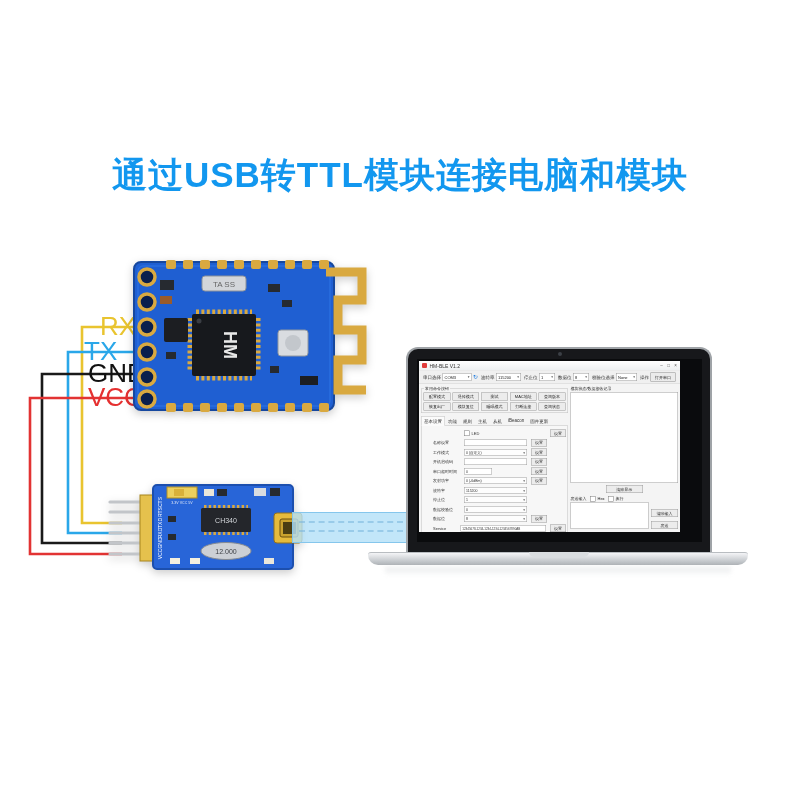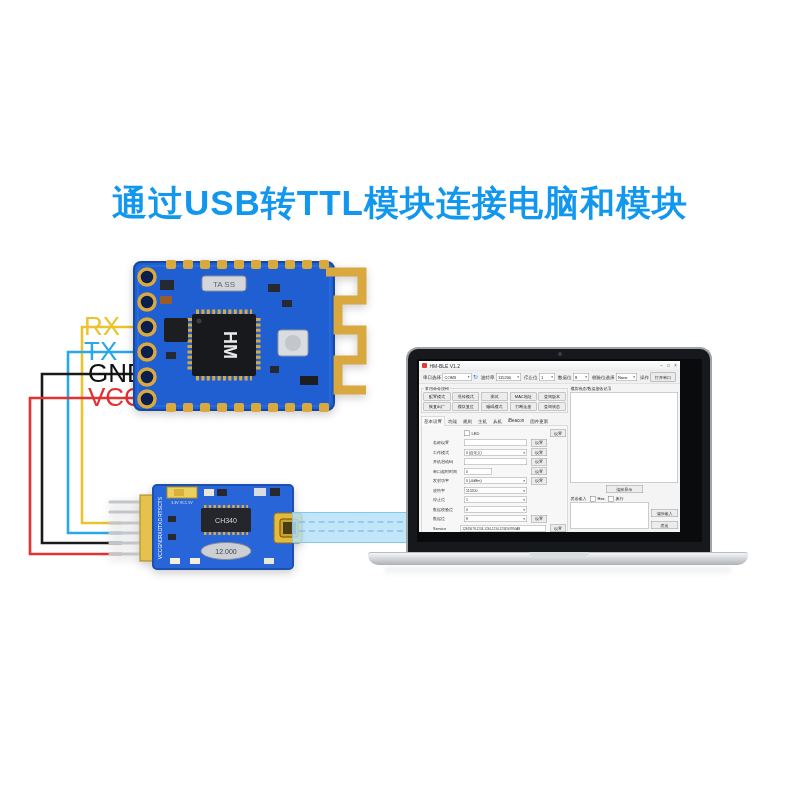--- a/index.html
+++ b/index.html
@@ -1,21 +1,21 @@
 <!DOCTYPE html>
 <html><head>
 <meta charset="utf-8">
 <style>
   html,body{margin:0;padding:0;}
   body{width:800px;height:800px;background:#ffffff;font-family:"Liberation Sans",sans-serif;position:relative;overflow:hidden;}
   .canvas{position:absolute;left:0;top:0;width:800px;height:800px;}
 
   
   .heading{position:absolute;left:0;top:152px;width:800px;text-align:center;
-    font-size:35px;font-weight:bold;color:#1297ef;letter-spacing:1px;margin-top:28px;}
+    font-size:35px;font-weight:bold;color:#1297ef;letter-spacing:1px;}
 
   
   .wires-svg{position:absolute;left:0;top:0;width:800px;height:800px;}
   .wire-label{position:absolute;font-size:26px;font-weight:500;line-height:26px;}
 
   
   .bt-svg{position:absolute;left:130px;top:256px;filter:drop-shadow(0 3px 4px rgba(0,0,0,.20));}
   .ttl-svg{position:absolute;left:104px;top:472px;filter:drop-shadow(0 3px 4px rgba(0,0,0,.20));}
 
   
@@ -103,21 +103,21 @@
 <div class="canvas">
 
   <div class="heading">通过USB转TTL模块连接电脑和模块</div>
 
   <svg class="wires-svg" viewBox="0 0 800 800" width="800" height="800">
     <polyline points="140,327 82,327 82,523 122,523" fill="none" stroke="#e9c42f" stroke-width="2.6"></polyline>
     <polyline points="140,352 68,352 68,533 122,533" fill="none" stroke="#2aa7e9" stroke-width="2.6"></polyline>
     <polyline points="140,374 42,374 42,543 122,543" fill="none" stroke="#1a1a1a" stroke-width="2.6"></polyline>
     <polyline points="140,398 30,398 30,554 122,554" fill="none" stroke="#e23333" stroke-width="2.6"></polyline>
   </svg>
-  <div class="wire-label" style="left:84px;top:313px;color:#e9c42f;text-align:right;">RX</div>
+  <div class="wire-label" style="left:100px;top:313px;color:#e9c42f;text-align:right;">RX</div>
   <div class="wire-label" style="left:84px;top:338px;color:#2aa7e9;">TX</div>
   <div class="wire-label" style="left:88px;top:360px;color:#111111;">GND</div>
   <div class="wire-label" style="left:88px;top:384px;color:#e53030;">VCC</div>
 
   <svg class="bt-svg" viewBox="0 0 242 160" width="242" height="160">
     <rect x="4" y="6" width="200" height="148" rx="7" fill="#1f5fd2" stroke="#16489f" stroke-width="2"></rect>
     <rect x="8" y="10" width="192" height="140" rx="5" fill="none" stroke="#2e74e4" stroke-width="1.5" opacity="0.7"></rect>
 
     <path d="M196,16 H232 V44 H208 V74 H232 V104 H208 V134 H236" fill="none" stroke="#d9a940" stroke-width="9"></path>
 

